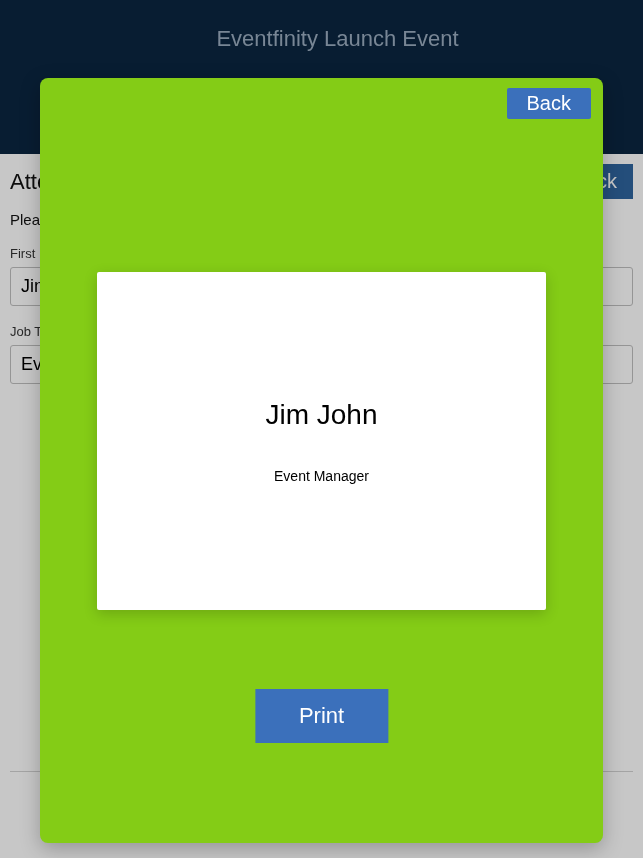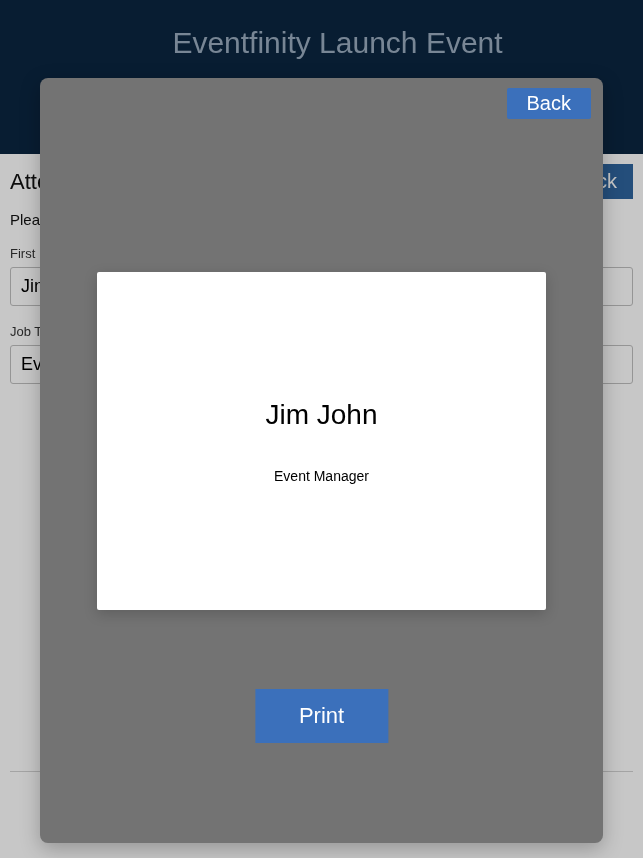--- a/index.html
+++ b/index.html
@@ -6,40 +6,40 @@
     html, body { width: 643px; height: 858px; overflow: hidden; font-family: -apple-system, Helvetica, Arial, sans-serif; }
     body { position: relative; background: #fff; }
 
     
     .status-bar { position: absolute; top: 0; left: 0; right: 0; height: 14px; background: #0b2640; color: #cfd8e2; font-size: 8px; padding: 3px 8px 0 8px; display: flex; justify-content: space-between; align-items: center; }
     .status-left { display: flex; gap: 6px; }
     .status-right { display: flex; gap: 4px; align-items: center; }
 
     
     .header { position: absolute; top: 0; left: 0; right: 0; height: 154px; background: #0b2640; color: #8fa0b2; text-align: center; padding-top: 26px; }
-    .header h1 { font-size: 30px; font-weight: 400; color: #9aacbf; padding-left: 32px; }
+    .header h1 { font-size: 22px; font-weight: 400; color: #9aacbf; padding-left: 32px; }
     .header .sub { font-size: 12px; margin-top: 8px; opacity: 0.45; }
 
     
     .bg-page { position: absolute; top: 154px; left: 0; right: 0; bottom: 0; background: #fff; padding: 10px; }
     .bg-top-row { display: flex; justify-content: space-between; align-items: center; }
     .bg-label-big { font-size: 22px; color: #111; }
     .bg-back-btn { background: #2f659e; color: #fff; font-size: 20px; padding: 6px 16px; border: none; }
     .bg-instr { font-size: 15px; margin-top: 12px; color: #111; }
     .bg-field-label { font-size: 13px; margin-top: 18px; color: #333; }
     .bg-input { width: 100%; border: 1px solid #bfbfbf; padding: 8px 10px; font-size: 18px; margin-top: 6px; border-radius: 3px; }
     .bg-divider { position: absolute; left: 10px; right: 10px; bottom: 86px; height: 1px; background: #d2d2d2; }
     .bg-actions { position: absolute; bottom: 24px; left: 0; right: 0; text-align: center; }
     .bg-action-btn { display: inline-block; background: #13314f; color: #a9bed4; font-size: 22px; padding: 14px 24px; border: none; margin: 0 6px; }
 
     
     .overlay { position: absolute; inset: 0; background: rgba(0,0,0,0.22); }
 
     
-    .modal { position: absolute; top: 78px; left: 40px; right: 40px; bottom: 15px; background: #737373; border-radius: 8px; box-shadow: 0 6px 20px rgba(0,0,0,0.25); }
+    .modal { position: absolute; top: 78px; left: 40px; right: 40px; bottom: 15px; background: #84cc16; border-radius: 8px; box-shadow: 0 6px 20px rgba(0,0,0,0.25); }
     .modal-back-btn { position: absolute; top: 10px; right: 12px; background: #3b70bb; color: #fff; font-size: 20px; padding: 4px 20px; border: none; border-radius: 2px; cursor: pointer; }
 
     
     .badge-card { position: absolute; top: 194px; left: 57px; right: 57px; height: 338px; background: #fff; box-shadow: 0 4px 14px rgba(0,0,0,0.18); border-radius: 2px; display: flex; flex-direction: column; align-items: center; justify-content: center; }
     .badge-name { font-size: 28px; font-weight: 400; color: #000; }
     .badge-title { font-size: 14px; color: #000; margin-top: 37px; }
 
     
     .print-btn { position: absolute; left: 50%; transform: translateX(-50%); bottom: 100px; background: #3b70bb; color: #fff; font-size: 22px; padding: 14px 44px; border: none; cursor: pointer; }
   </style>

